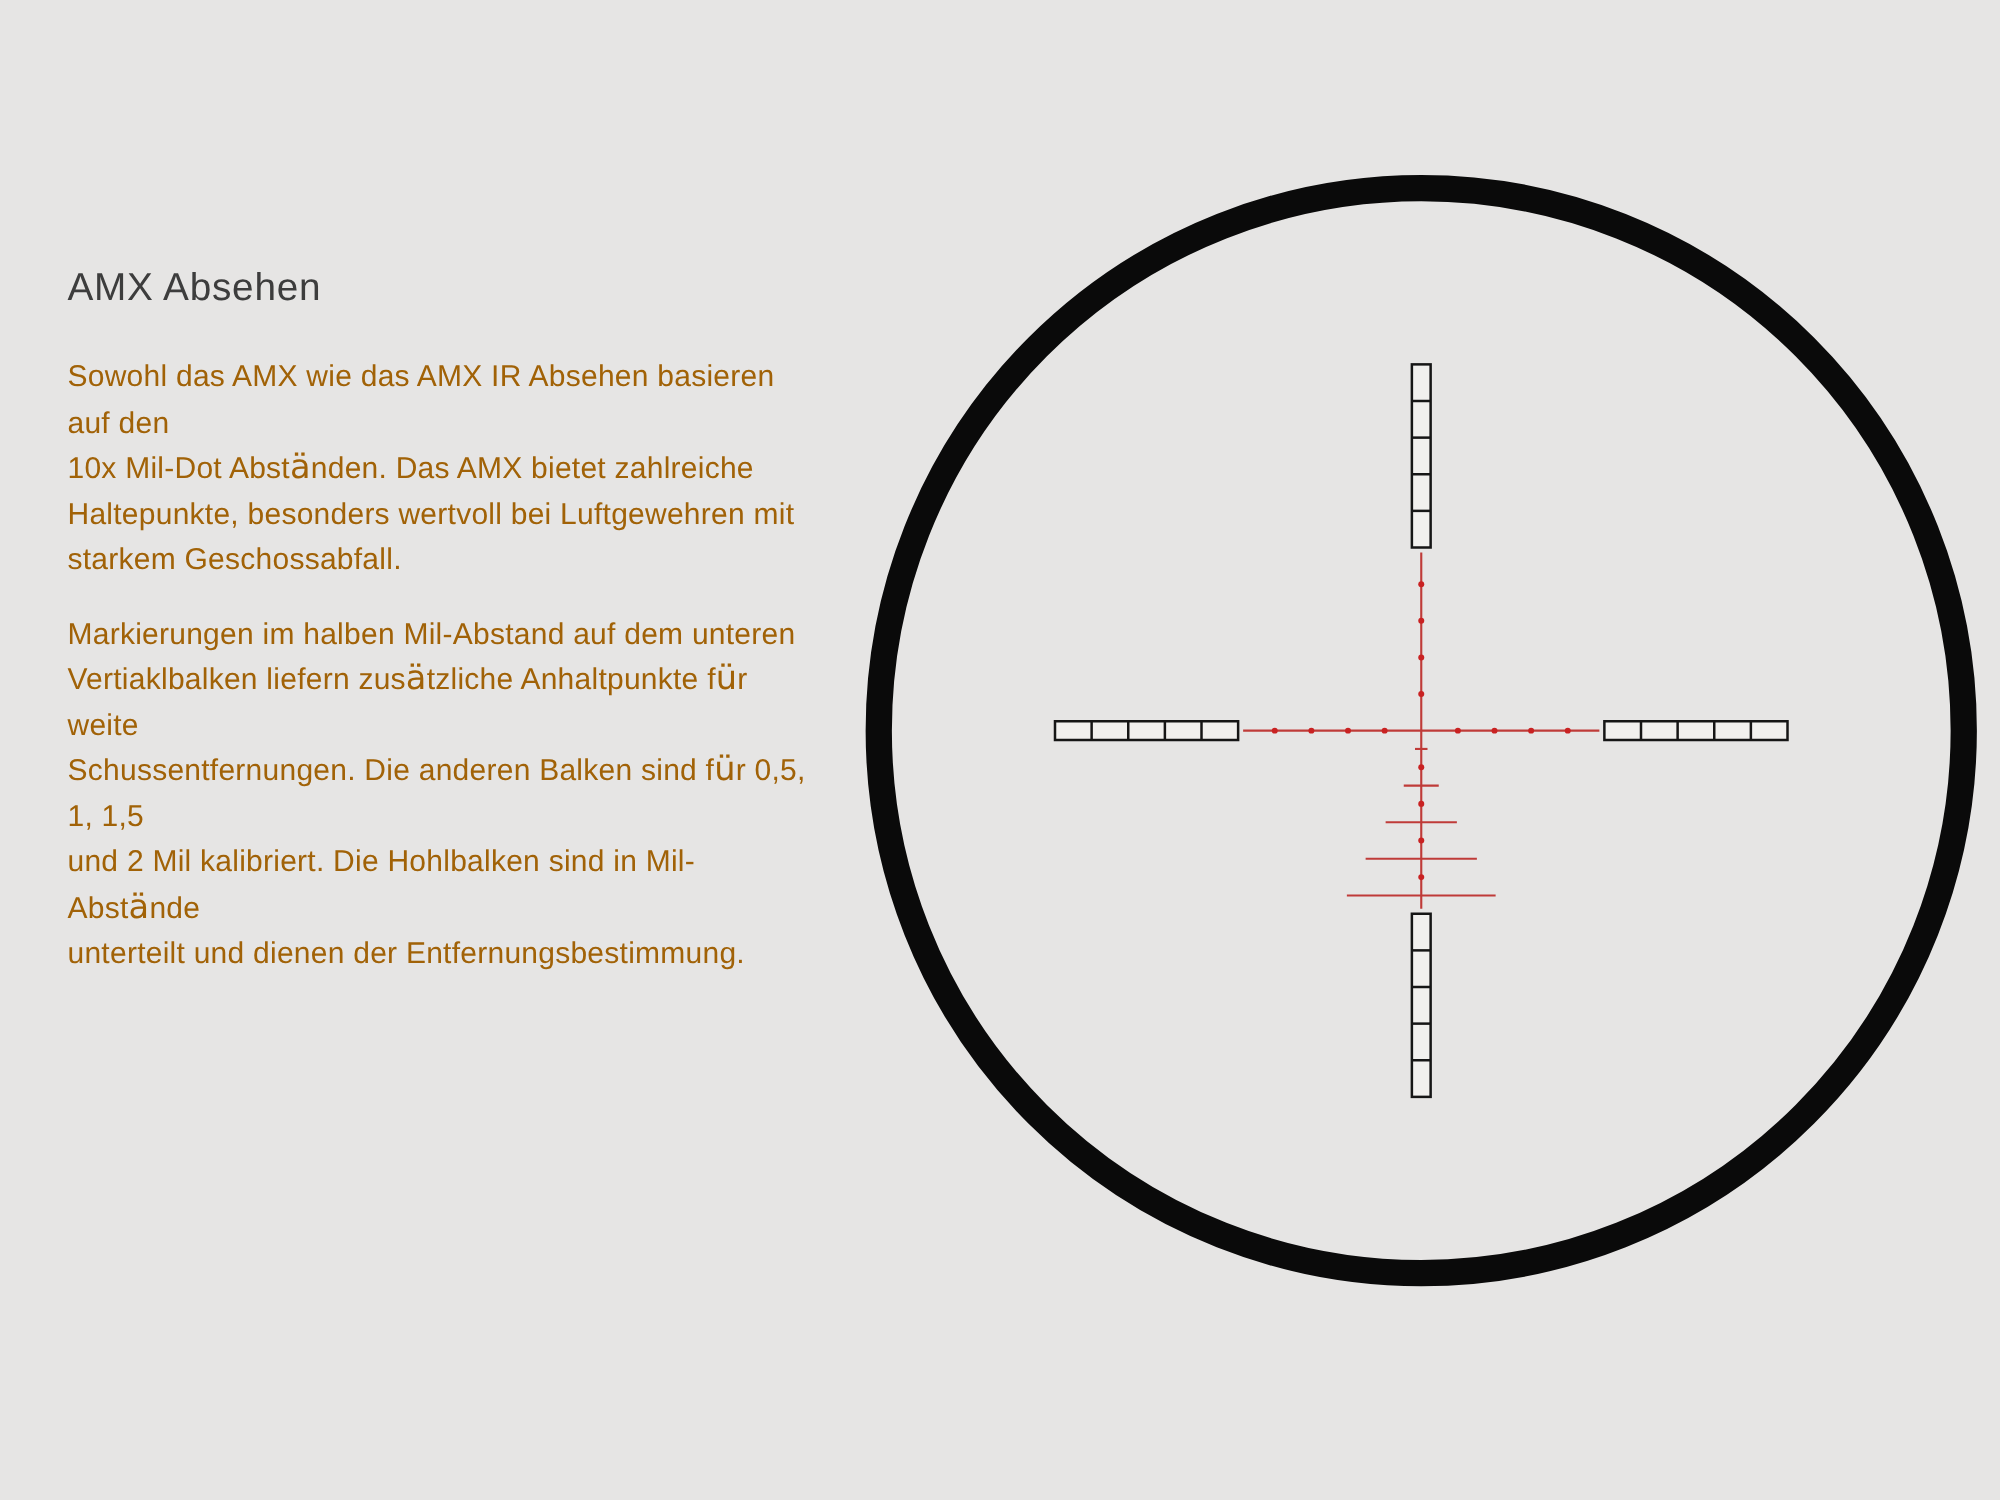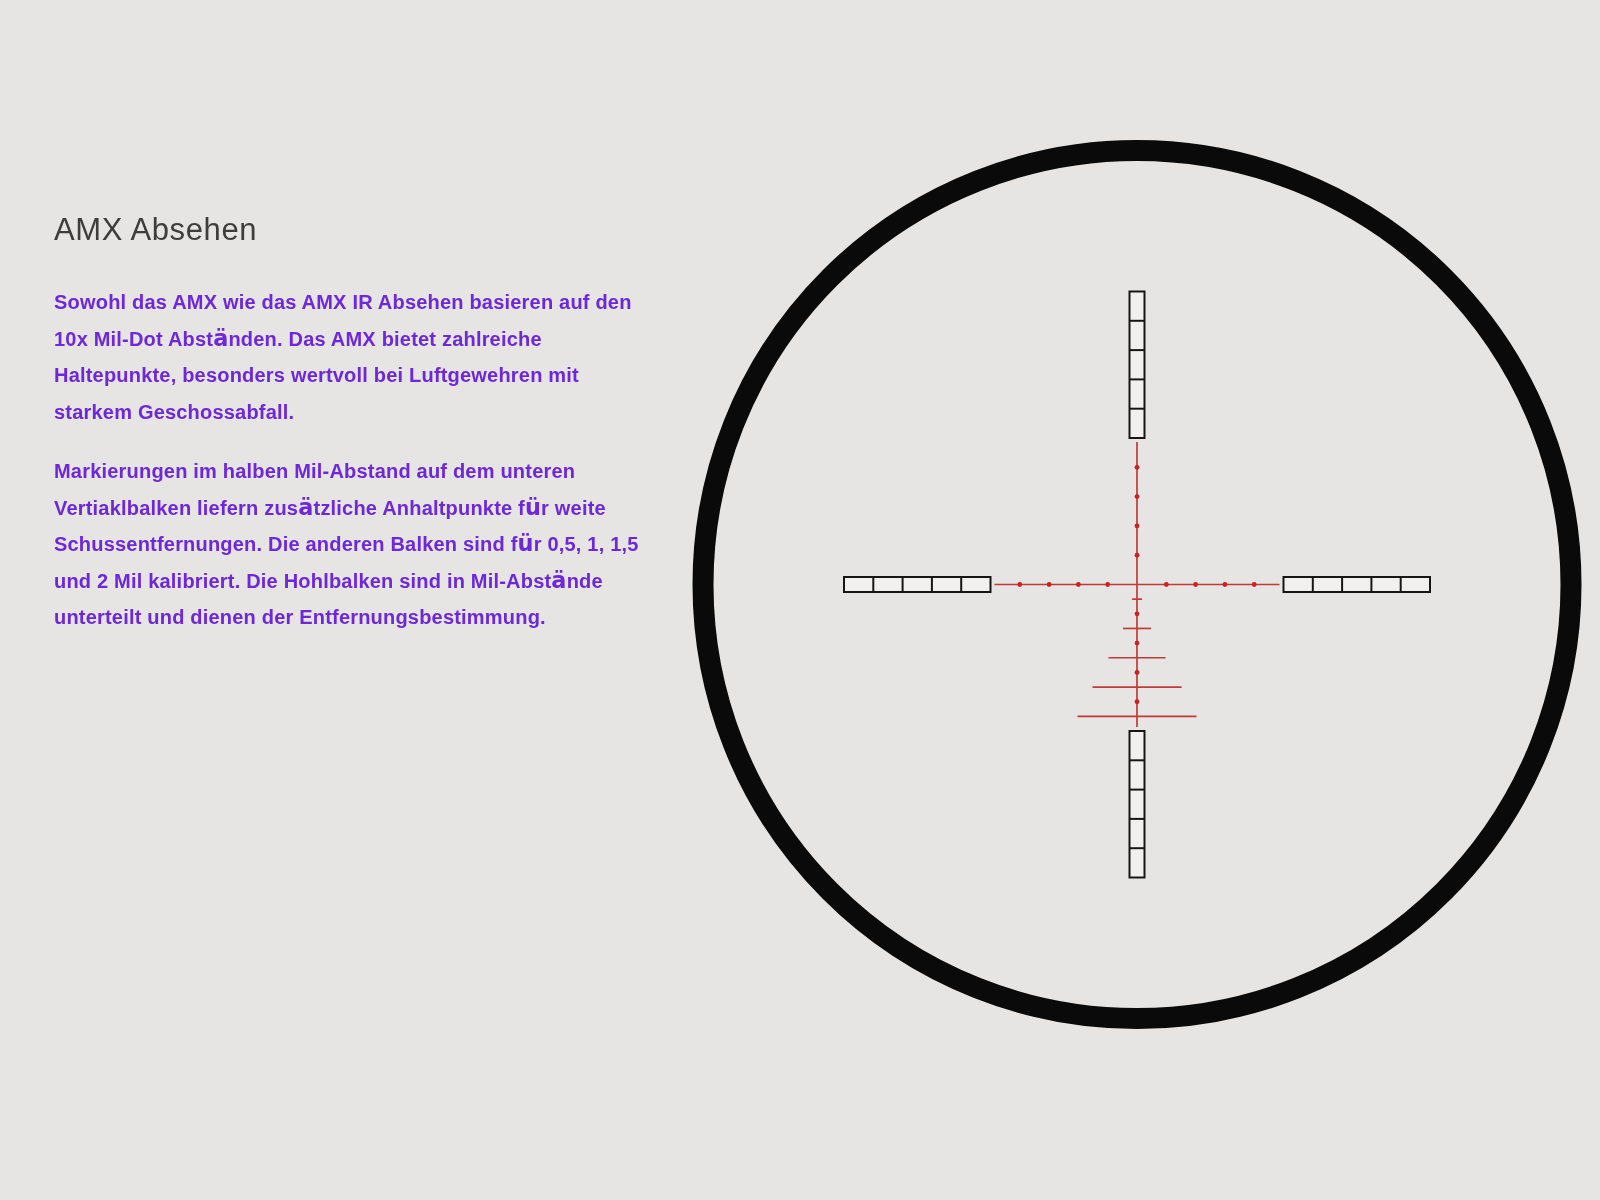--- a/index.html
+++ b/index.html
@@ -22,24 +22,24 @@
   .description h1 {
     margin: 0 0 34px 0;
     font-size: 31px;
     font-weight: 400;
     letter-spacing: 0.6px;
     color: #3d3d3d;
     line-height: 40px;
   }
   .description p {
     margin: 0 0 23px 0;
-    font-size: 20px;
-    font-weight: 700;
+    font-size: 24px;
+    font-weight: 400;
     letter-spacing: 0.2px;
-    color: #6d28d9;
+    color: #a16207;
     line-height: 36.5px;
     white-space: pre-line; 
   }
   
   .umlaut {
     font-family: "DejaVu Sans", sans-serif;
     font-size: 1.12em;
     line-height: 1;
   }
 

